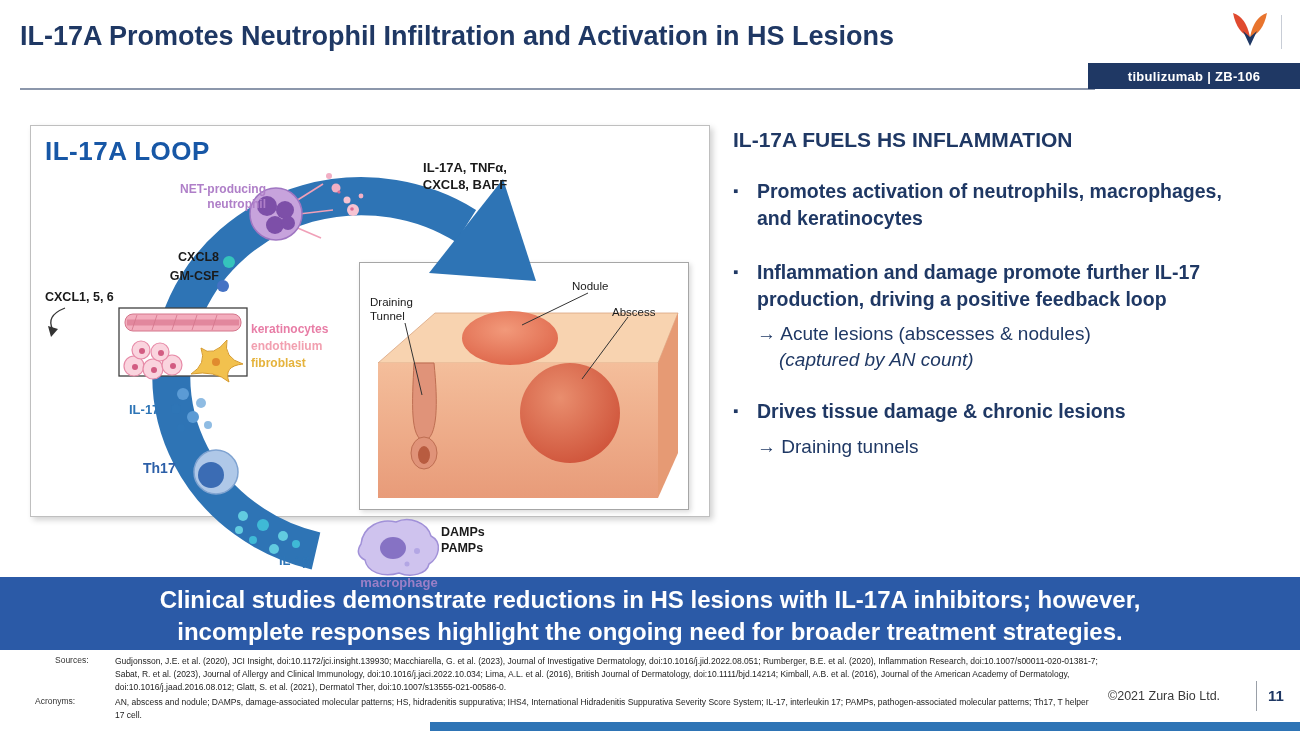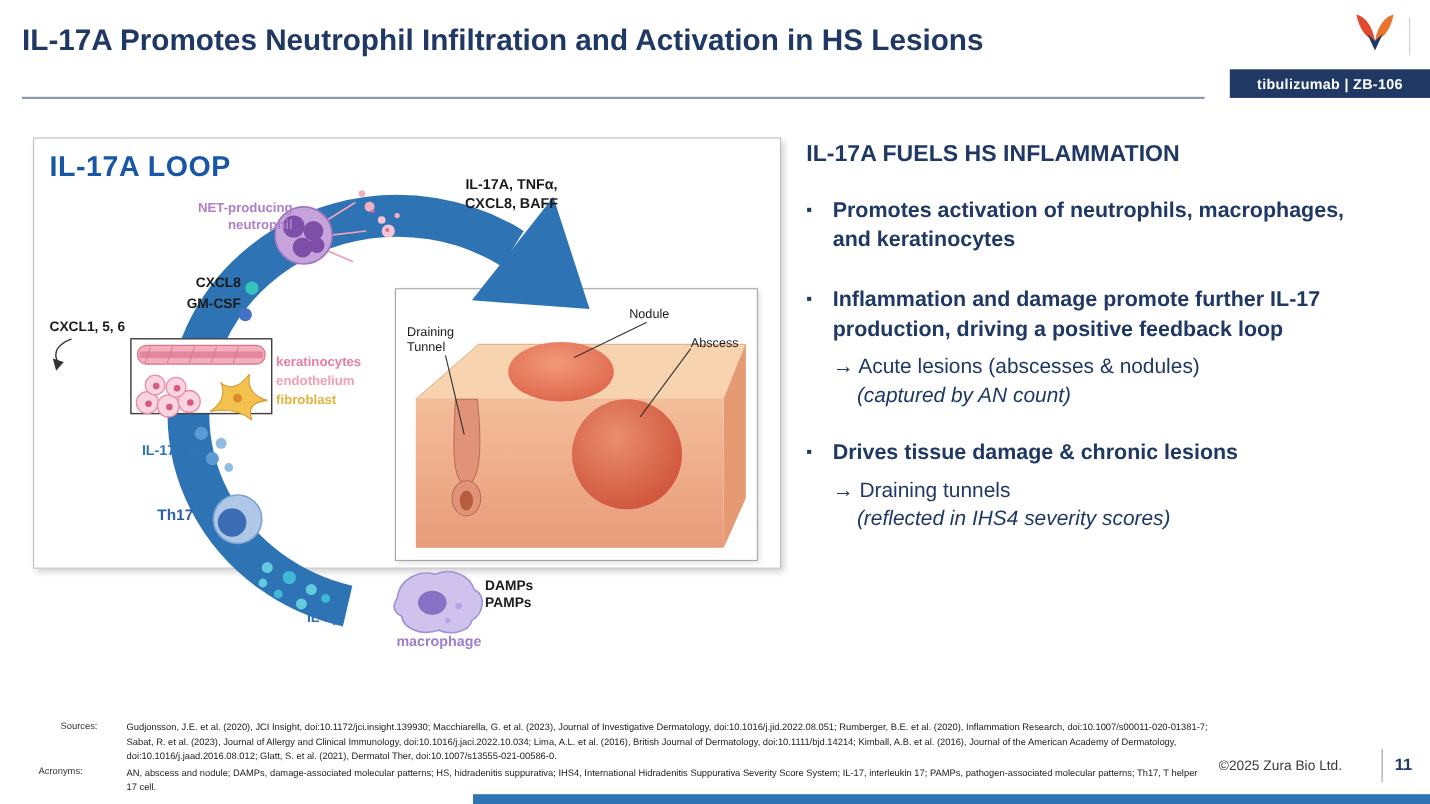--- a/index.html
+++ b/index.html
@@ -7,21 +7,21 @@
   body { font-family:"Liberation Sans", sans-serif; }
   .slide { position:relative; width:1300px; height:731px; background:#ffffff; overflow:hidden; margin:0 auto; }
 
   
   .title { position:absolute; left:20px; top:19px; width:900px; font-size:27px; font-weight:bold;
            color:#1F3864; line-height:1.3; }
   .title-underline { position:absolute; left:20px; top:88px; width:1075px; height:2px; background:#8C97AB; }
   .logo { position:absolute; right:18px; top:10px; display:flex; align-items:center; gap:10px; }
   .logo-divider { width:1px; height:34px; background:#C8CDD6; }
   .brand { font-size:31px; font-weight:bold; color:#1F3864; letter-spacing:-0.5px; }
-  .badge { position:absolute; right:0; top:63px; width:182px; height:26px; background:#1F3864;
+  .badge { position:absolute; right:0; top:63px; width:212px; height:26px; background:#1F3864;
            color:#fff; font-size:13px; font-weight:bold; display:flex; align-items:center; justify-content:center;
            letter-spacing:0.3px; }
 
   
   .diagram-box { position:absolute; left:30px; top:97px; width:680px; height:392px; background:#fff;
                  border:1px solid #BFBFBF; box-shadow:3px 3px 6px rgba(0,0,0,0.18);margin-top:28px; }
   .loop-title { position:absolute; left:14px; top:10px; font-size:26px; font-weight:bold; color:#1757A6;
                 letter-spacing:0.5px; z-index:3; }
   .diagram-svg { position:absolute; left:0; top:0; width:680px; height:468px; z-index:2; pointer-events:none; }
   .dlabel { position:absolute; z-index:3; font-weight:bold; color:#1a1a1a; }
@@ -39,21 +39,21 @@
   .lbl-damps { left:410px; top:398px; font-size:12.5px; line-height:1.3; }
   .lbl-macro { left:322px; top:449px; width:92px; text-align:center; font-size:13px; color:#9B7FC7; }
 
   
   .skin-box { position:absolute; left:328px; top:136px; width:330px; height:248px; background:#fff;
               border:1px solid #A6A6A6; box-shadow:2px 2px 5px rgba(0,0,0,0.15); z-index:1; overflow:hidden; }
   .skin-svg { position:absolute; left:0; top:0; width:330px; height:248px; }
   .slabel { position:absolute; z-index:2; font-size:11.5px; color:#1a1a1a; font-weight:normal; line-height:1.25; }
   .lbl-tunnel { left:10px; top:32px; }
   .lbl-nodule { left:212px; top:16px; }
-  .lbl-abscess { left:268px; top:42px; }
+  .lbl-abscess { left:252px; top:42px; }
 
   
   .right-panel { position:absolute; left:733px; top:128px; width:545px; color:#1F3864; }
   .right-panel h2 { font-size:21px; font-weight:bold; }
   .bullet { display:flex; margin-top:26px; }
   .bullet .marker { font-size:15px; line-height:1.7; width:24px; flex:0 0 24px; }
   .bullet p { font-size:19.5px; font-weight:bold; line-height:1.4; width:495px; }
   .sub { margin:8px 0 0 24px; font-size:19px; line-height:1.35; }
   .sub .sub-arrow { font-weight:normal; }
   .sub .sub-italic { font-style:italic; font-weight:normal; margin-left:22px; }
@@ -271,28 +271,30 @@
       <p class="sub-arrow">→ Acute lesions (abscesses &amp; nodules)</p>
       <p class="sub-italic">(captured by AN count)</p>
     </div>
 
     <div class="bullet">
       <span class="marker">▪</span>
       <p>Drives tissue damage &amp; chronic lesions</p>
     </div>
     <div class="sub">
       <p class="sub-arrow">→ Draining tunnels</p>
-      <p class="sub-italic">(reflected in IHS4 severity scores)</p>
     </div>
   </section>
 
+  <div class="banner">
+    <div class="banner-text">Clinical studies demonstrate reductions in HS lesions with IL-17A inhibitors; however, incomplete responses highlight the ongoing need for broader treatment strategies.</div>
+  </div>
 
   <div class="foot-label sources-label">Sources:</div>
   <div class="foot-text sources-text">Gudjonsson, J.E. et al. (2020), JCI Insight, doi:10.1172/jci.insight.139930; Macchiarella, G. et al. (2023), Journal of Investigative Dermatology, doi:10.1016/j.jid.2022.08.051; Rumberger, B.E. et al. (2020), Inflammation Research, doi:10.1007/s00011-020-01381-7; Sabat, R. et al. (2023), Journal of Allergy and Clinical Immunology, doi:10.1016/j.jaci.2022.10.034; Lima, A.L. et al. (2016), British Journal of Dermatology, doi:10.1111/bjd.14214; Kimball, A.B. et al. (2016), Journal of the American Academy of Dermatology, doi:10.1016/j.jaad.2016.08.012; Glatt, S. et al. (2021), Dermatol Ther, doi:10.1007/s13555-021-00586-0.</div>
   <div class="foot-label acronyms-label">Acronyms:</div>
   <div class="foot-text acronyms-text">AN, abscess and nodule; DAMPs, damage-associated molecular patterns; HS, hidradenitis suppurativa; IHS4, International Hidradenitis Suppurativa Severity Score System; IL-17, interleukin 17; PAMPs, pathogen-associated molecular patterns; Th17, T helper 17 cell.</div>
 
-  <div class="copyright">©2025 Zura Bio Ltd.</div>
+  <div class="copyright">©2021 Zura Bio Ltd.</div>
   <div class="page-divider"></div>
   <div class="page-number">11</div>
 
   <div class="bottom-bar"></div>
 </div>
 
 </body></html>

